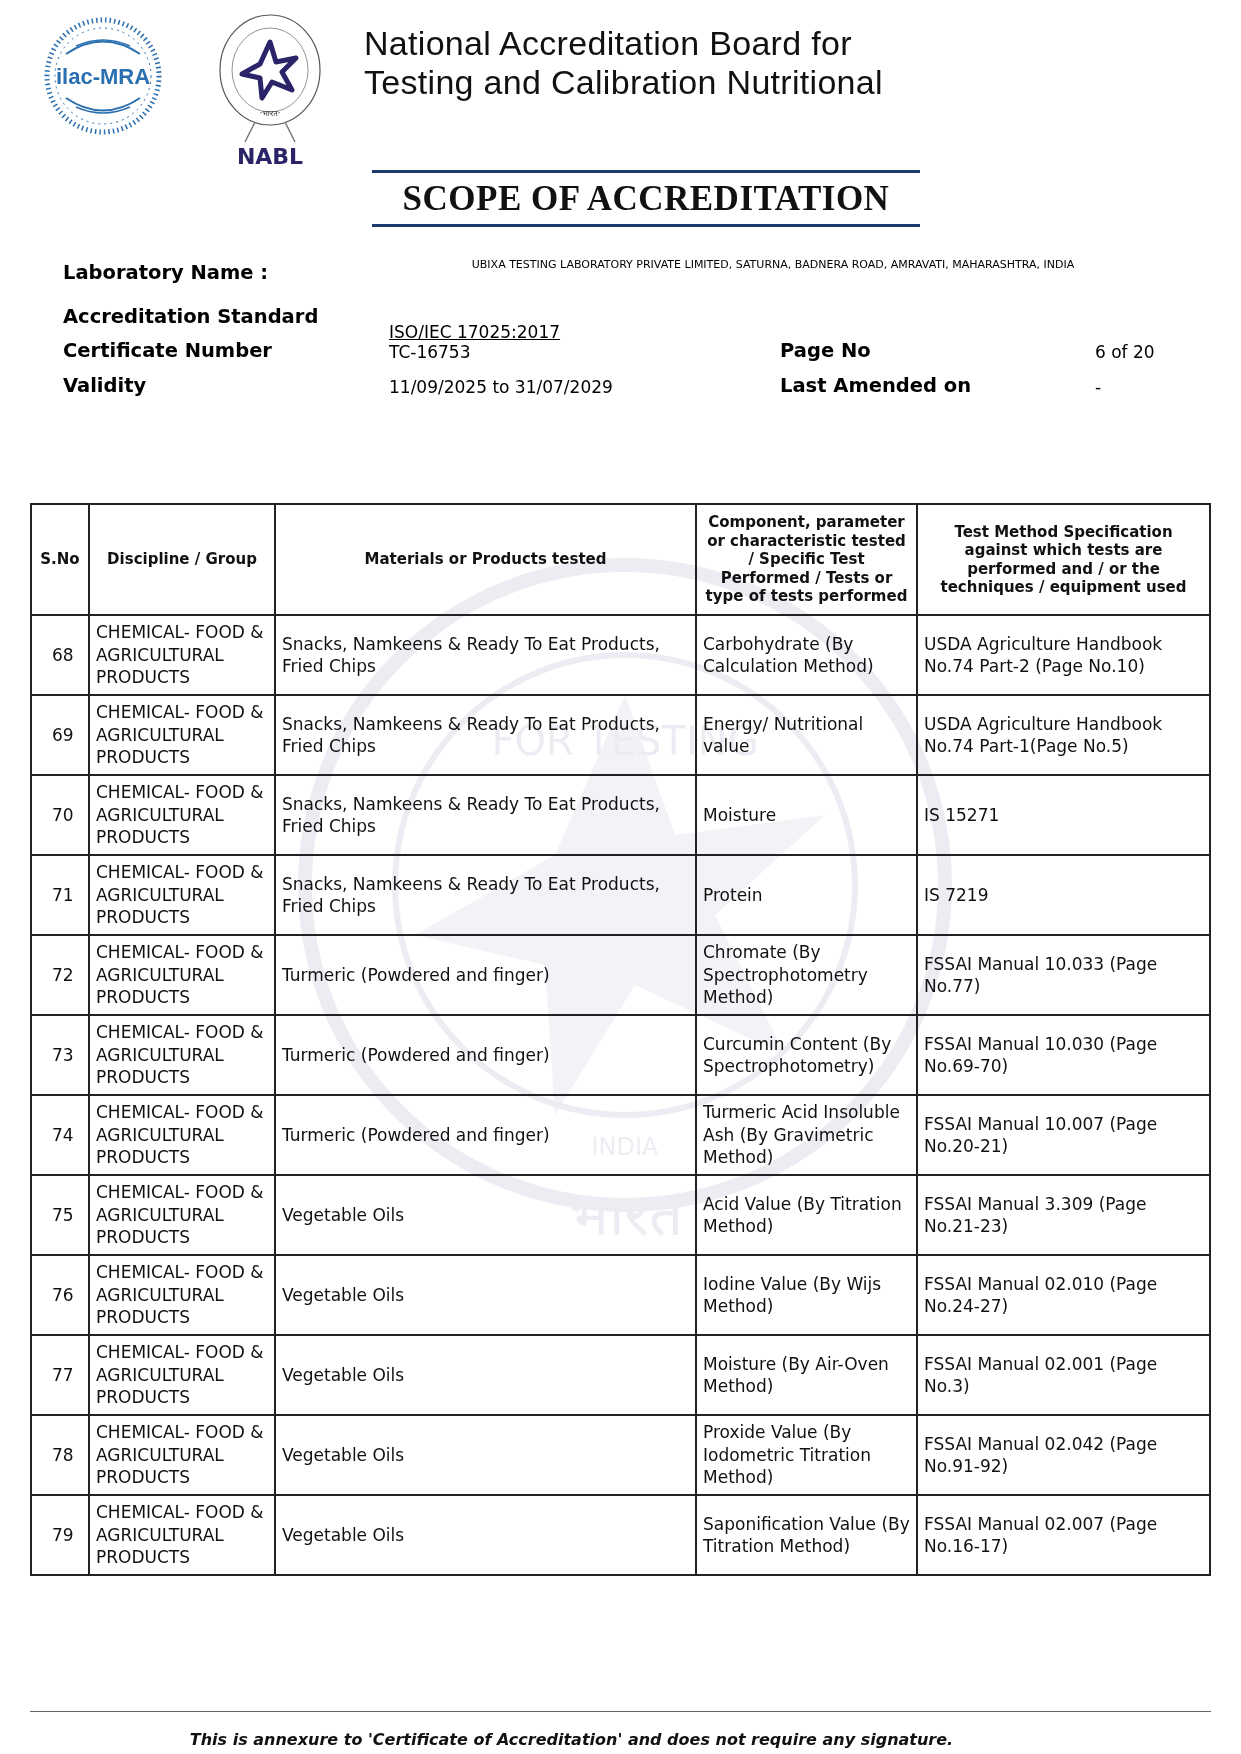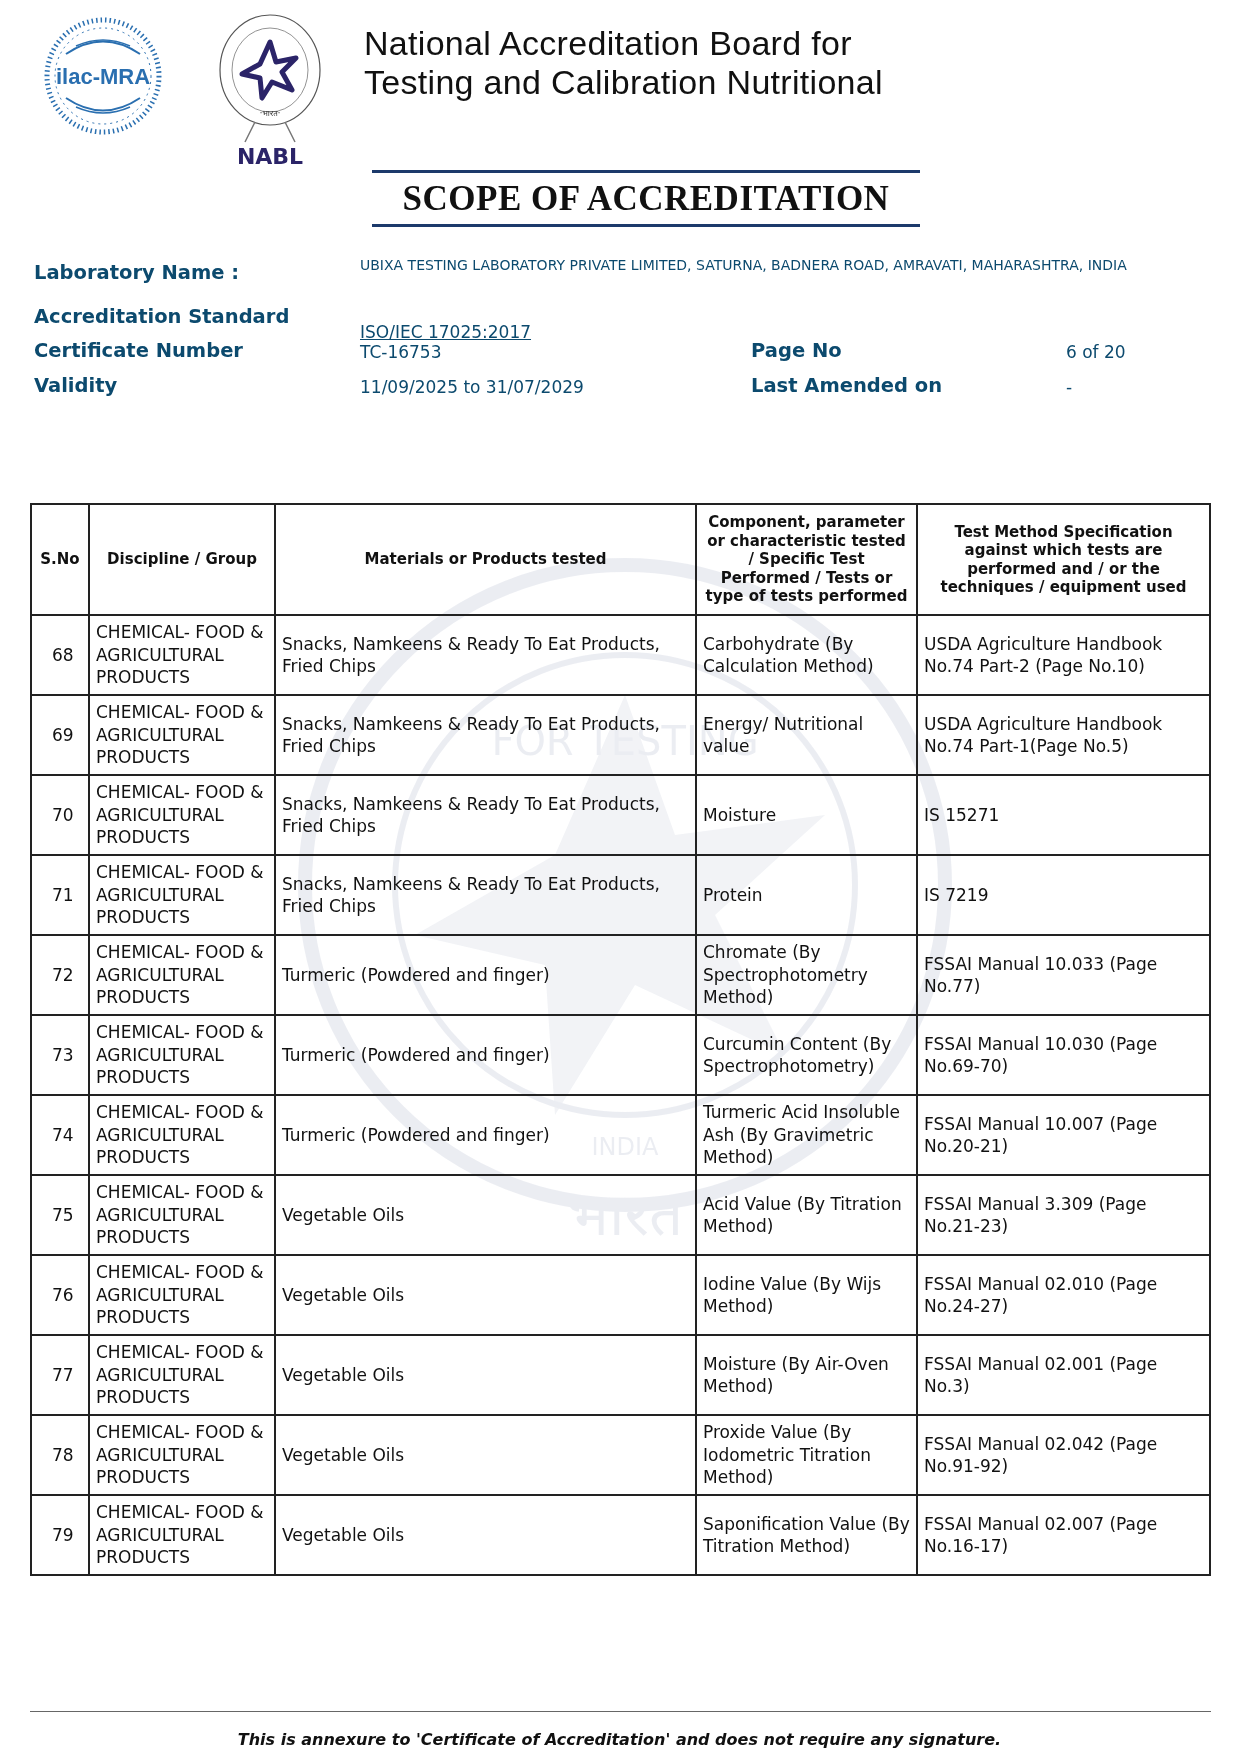--- a/index.html
+++ b/index.html
@@ -7,39 +7,39 @@
 
   .logo-ilac { position: absolute; left: 44px; top: 14px; width: 118px; height: 124px; }
   .logo-nabl { position: absolute; left: 210px; top: 12px; width: 120px; height: 160px; }
 
   .org-title { position: absolute; left: 364px; top: 24px; font-family: "Liberation Sans", sans-serif; font-weight: normal; font-size: 34px; line-height: 39px; color: #111; letter-spacing: 0.3px; }
 
   .scope-rule { position: absolute; left: 372px; top: 170px; width: 548px; height: 3px; background: #1c3a6b; }
   .scope-rule.bottom { top: 224px; }
   .scope-title { position: absolute; left: 372px; top: 178px; width: 548px; text-align: center; font-family: "Liberation Serif", serif; font-weight: bold; font-size: 35px; letter-spacing: 0.5px; color: #111; line-height: 42px; }
 
-  .info { position: absolute; font-size: 17px; line-height: 22px; color: #0c4a6e; }
+  .info { position: absolute; font-size: 17px; line-height: 22px; color: #000000; margin-left: 29px; }
   .info.label { font-weight: bold; font-size: 19.5px; }
-  .lab-name-val { left: 360px; top: 254px; width: 800px; font-size: 14px; }
+  .lab-name-val { left: 344px; top: 254px; width: 800px; font-size: 11px; text-align: center; }
 
   .watermark { position: absolute; left: 265px; top: 555px; width: 720px; height: 720px; opacity: 0.13; pointer-events: none; }
 
   table.scope { position: absolute; left: 30px; top: 503px; width: 1181px; border-collapse: collapse; table-layout: fixed; z-index: 1; }
   table.scope th, table.scope td { border: 2.5px solid #222; padding: 2px 6px; vertical-align: middle; font-size: 17px; line-height: 22.5px; color: #111; }
   table.scope th { font-weight: bold; text-align: center; font-size: 15px; line-height: 18.5px; height: 101px; padding: 4px 6px; }
   table.scope td { height: 74px; }
   table.scope td.sno { padding-left: 20px; }
   .col-sno { width: 58px; }
   .col-disc { width: 186px; }
   .col-mat { width: 421px; }
   .col-comp { width: 221px; }
   .col-meth { width: auto; }
 
   .footer-rule { position: absolute; left: 30px; top: 1711px; width: 1181px; height: 1px; background: #666; }
-  .footer-note { position: absolute; left: 0; top: 1730px; width: 1143px; text-align: center; font-weight: bold; font-style: italic; font-size: 16px; color: #111; padding-left: 48px; }
+  .footer-note { position: absolute; left: 0; top: 1730px; width: 1143px; text-align: center; font-weight: bold; font-style: italic; font-size: 16px; color: #111; }
 </style>
 </head>
 <body>
 
 <div class="logo-ilac">
   <svg width="118" height="124" viewBox="0 0 118 124">
     <circle cx="59" cy="62" r="56" fill="none" stroke="#2a6fb0" stroke-width="5" stroke-dasharray="1.5 3"></circle>
     <circle cx="59" cy="62" r="48" fill="none" stroke="#2a6fb0" stroke-width="1" stroke-dasharray="2 4"></circle>
     <path d="M22 40 Q59 15 96 40" fill="none" stroke="#2a6fb0" stroke-width="2"></path>
     <path d="M32 32 Q59 20 86 32" fill="none" stroke="#2a6fb0" stroke-width="1.5"></path>

